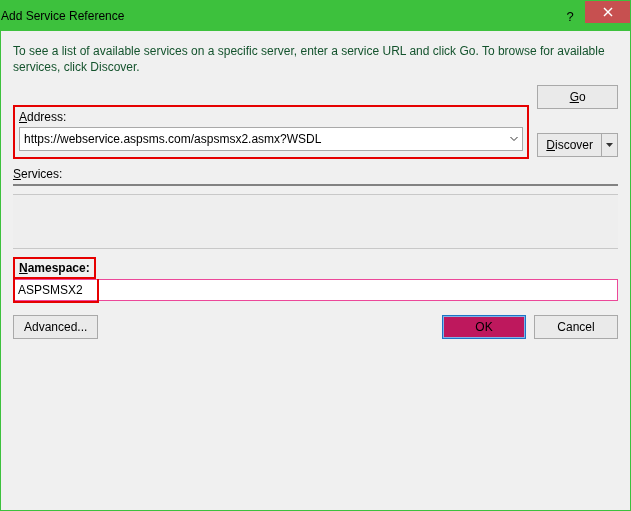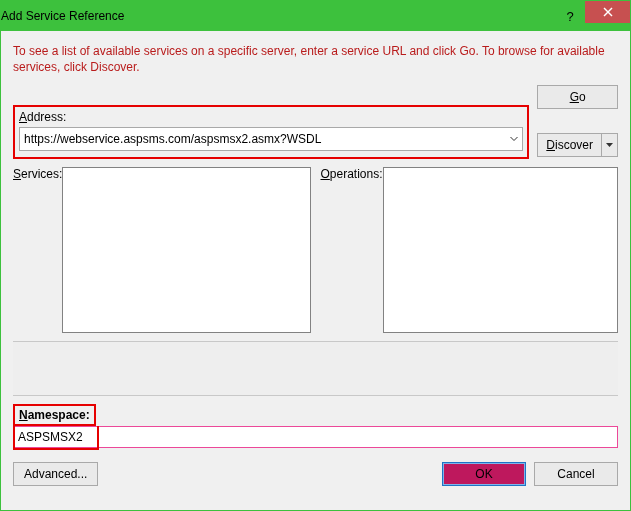--- a/index.html
+++ b/index.html
@@ -50,21 +50,21 @@
   .tb-close { background: #c75050; color:#fff; width:45px; height:22px; font-family: Arial, sans-serif; font-size:12px;}
   .client {
     flex: 1;
     background: #f0f0f0;
     padding: 10px 12px 12px 12px;
     display: flex;
     flex-direction: column;
   }
   .instructions {
     font-size: 12px;
-    color: #b91c1c;
+    color: #14532d;
     margin: 2px 0 10px 0;
     line-height: 1.35;
   }
   .address-group {
     border: 2px solid #e60000;
     padding: 3px 4px 6px 4px;
     margin-bottom: 6px;
   }
   .label { font-size: 12px; margin-bottom: 3px; display:block; }
   .underline { text-decoration: underline; }
@@ -104,21 +104,21 @@
     padding: 0 10px;
     height: 24px;
     cursor: pointer;
   }
   .split-btn { display:flex; height:24px; }
   .split-btn .main { border:1px solid #a9a9a9; background:#eaeaea; padding:0 8px; display:flex; align-items:center; }
   .split-btn .drop { border:1px solid #a9a9a9; border-left:none; background:#eaeaea; width:16px; display:flex; align-items:center; justify-content:center; font-size:8px;}
   .btn-row-right { display:flex; gap:10px; align-items:stretch;flex-direction:column; }
   .btn-divider { width:1px; background:#c8c8c8; margin:2px 1px; }
   .lists-row { display:flex; gap:10px; margin-top:2px; }
-  .list-col { flex:1; display:flex; flex-direction:row; }
+  .list-col { flex:1; display:flex; flex-direction:column; }
   .list-box {
     flex:1;
     background:#fff;
     border:1px solid #828282;
     height:166px;
   }
   .status-area {
     margin-top:8px;
     height: 55px;
     border-top: 1px solid #c8c8c8;
@@ -225,24 +225,20 @@
           </div>
         </div>
       </div>
     </div>
 
     <div class="lists-row">
       <div class="list-col">
         <span class="label"><span class="underline">S</span><span>ervices:</span></span>
         <div class="list-box"></div>
       </div>
-      <div class="list-col">
-        <span class="label"><span class="underline">O</span><span>perations:</span></span>
-        <div class="list-box"></div>
-      </div>
     </div>
 
     <div class="status-area"></div>
 
     <div class="namespace-group">
       <div class="ns-label-box">
         <span><span class="underline">N</span><span>amespace:</span></span>
       </div>
       <div class="ns-box">
         <div class="ns-inputwrap">

